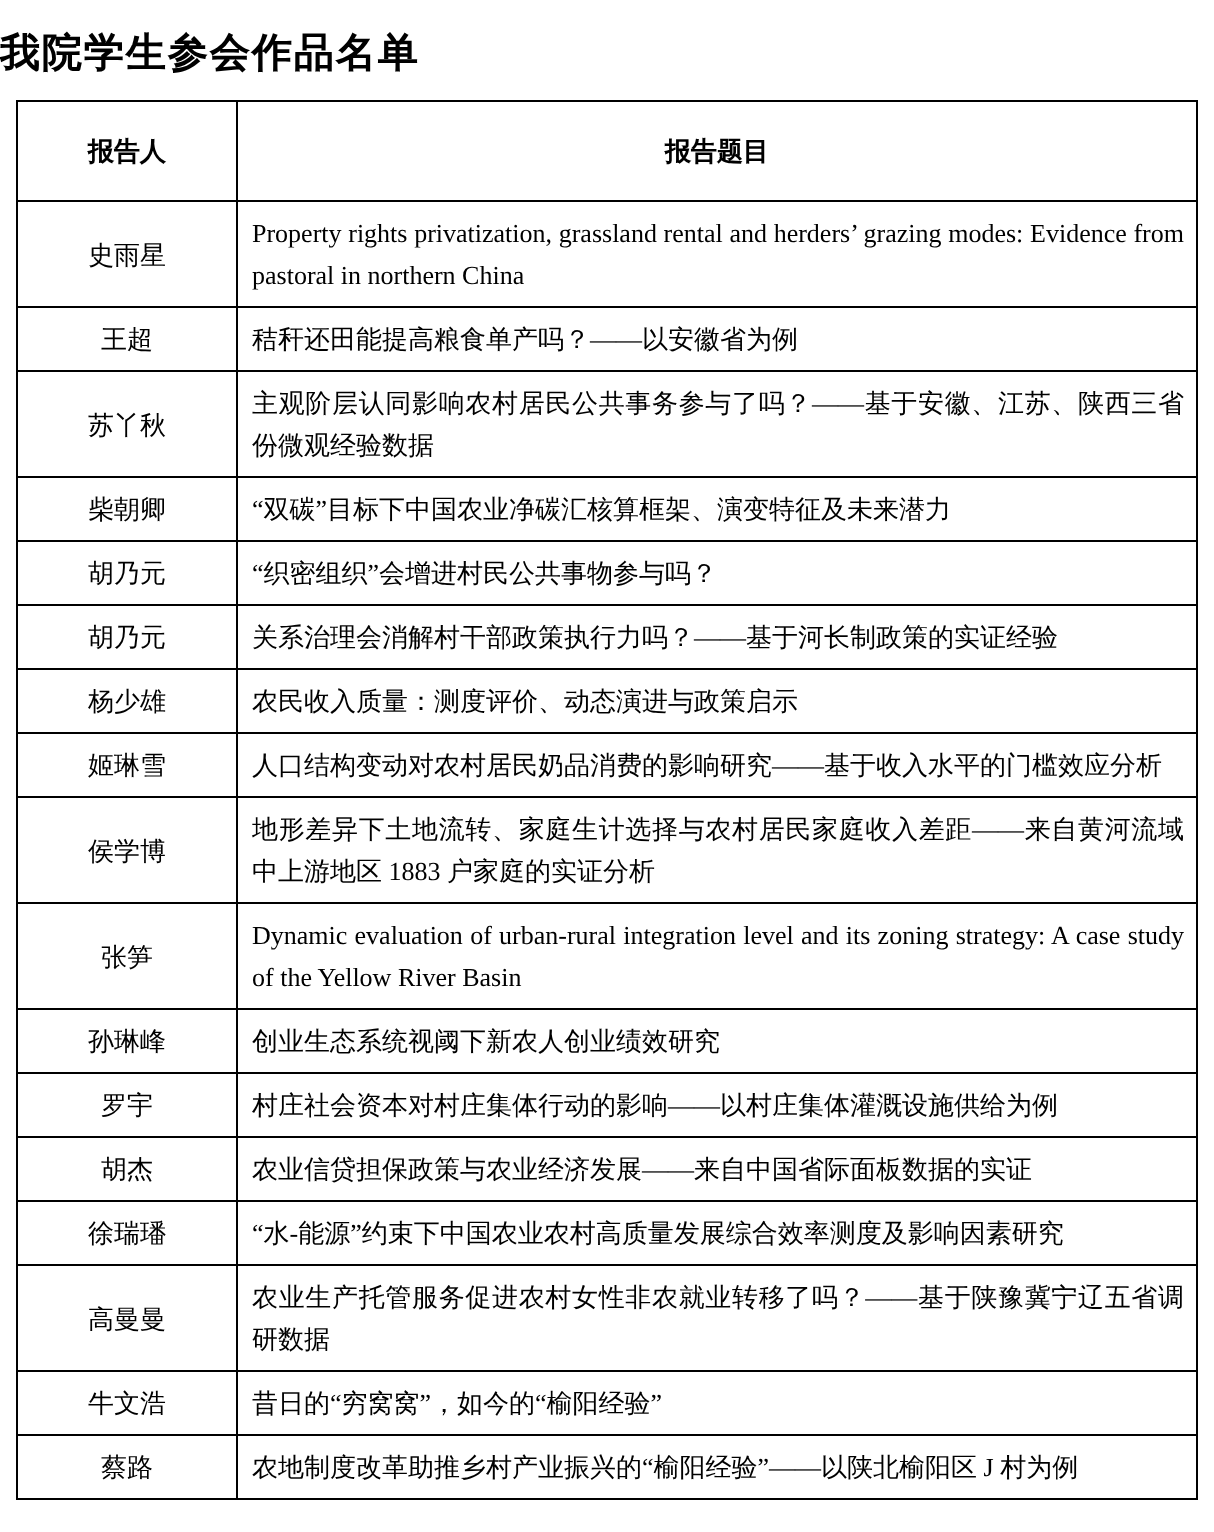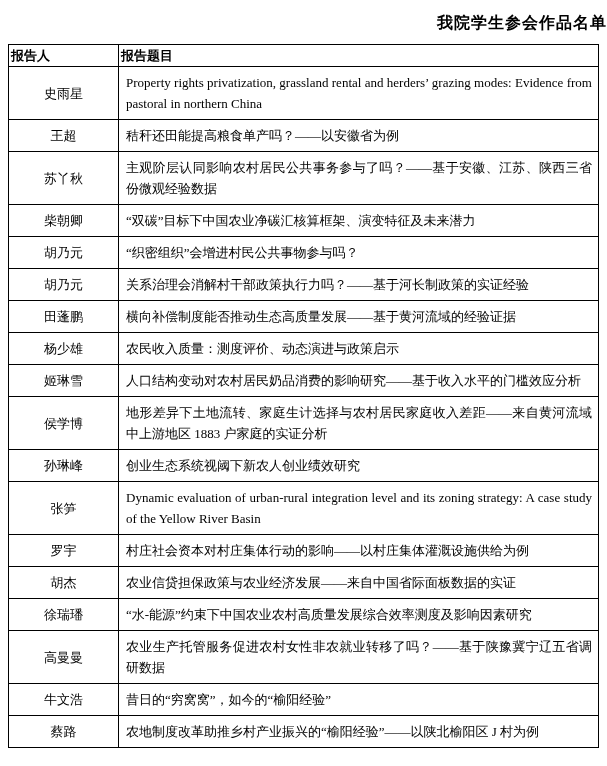--- a/index.html
+++ b/index.html
@@ -8,44 +8,44 @@
     background: #ffffff;
   }
   body {
     width: 607px;
     height: 766px;
     color: #000000;
     font-family: "Liberation Serif", "DejaVu Serif", serif;
     overflow: hidden;
   }
   .doc-title {
-    font-size: 16px;
+    font-size: 20px;
     font-weight: bold;
-    text-align: right;
+    text-align: left;
     padding: 13px 0 10px 0;
     letter-spacing: 1px;
   }
   table.works-table {
     border-collapse: collapse;
     table-layout: fixed;
     width: 591px;
     margin-left: 8px;
   }
   .works-table th,
   .works-table td {
     border: 1px solid #000000;
     font-size: 13px;
     line-height: 21px;
     vertical-align: middle;
     word-break: break-word;
   }
   .works-table th {
     font-weight: bold;
-    text-align: left;
-    padding: 0 2px;
+    text-align: center;
+    padding: 14px 2px;
   }
   .works-table td.presenter-cell {
     text-align: center;
     padding: 5px 2px;
     margin-left: 43px;
   }
   .works-table td.title-cell {
     text-align: justify;
     padding: 5px 6px 5px 7px;
   }
@@ -89,42 +89,38 @@
         </tr>
         <tr>
           <td class="presenter-cell">胡乃元</td>
           <td class="title-cell">“织密组织”会增进村民公共事物参与吗？</td>
         </tr>
         <tr>
           <td class="presenter-cell">胡乃元</td>
           <td class="title-cell">关系治理会消解村干部政策执行力吗？——基于河长制政策的实证经验</td>
         </tr>
         <tr>
-          <td class="presenter-cell">田蓬鹏</td>
-          <td class="title-cell">横向补偿制度能否推动生态高质量发展——基于黄河流域的经验证据</td>
-        </tr>
-        <tr>
           <td class="presenter-cell">杨少雄</td>
           <td class="title-cell">农民收入质量：测度评价、动态演进与政策启示</td>
         </tr>
         <tr>
           <td class="presenter-cell">姬琳雪</td>
           <td class="title-cell">人口结构变动对农村居民奶品消费的影响研究——基于收入水平的门槛效应分析</td>
         </tr>
         <tr>
           <td class="presenter-cell">侯学博</td>
           <td class="title-cell">地形差异下土地流转、家庭生计选择与农村居民家庭收入差距——来自黄河流域中上游地区 1883 户家庭的实证分析</td>
         </tr>
         <tr>
+          <td class="presenter-cell">张笋</td>
+          <td class="title-cell">Dynamic evaluation of urban-rural integration level and its zoning strategy: A case study of the Yellow River Basin</td>
+        </tr>
+        <tr>
           <td class="presenter-cell">孙琳峰</td>
           <td class="title-cell">创业生态系统视阈下新农人创业绩效研究</td>
-        </tr>
-        <tr>
-          <td class="presenter-cell">张笋</td>
-          <td class="title-cell">Dynamic evaluation of urban-rural integration level and its zoning strategy: A case study of the Yellow River Basin</td>
         </tr>
         <tr>
           <td class="presenter-cell">罗宇</td>
           <td class="title-cell">村庄社会资本对村庄集体行动的影响——以村庄集体灌溉设施供给为例</td>
         </tr>
         <tr>
           <td class="presenter-cell">胡杰</td>
           <td class="title-cell">农业信贷担保政策与农业经济发展——来自中国省际面板数据的实证</td>
         </tr>
         <tr>

